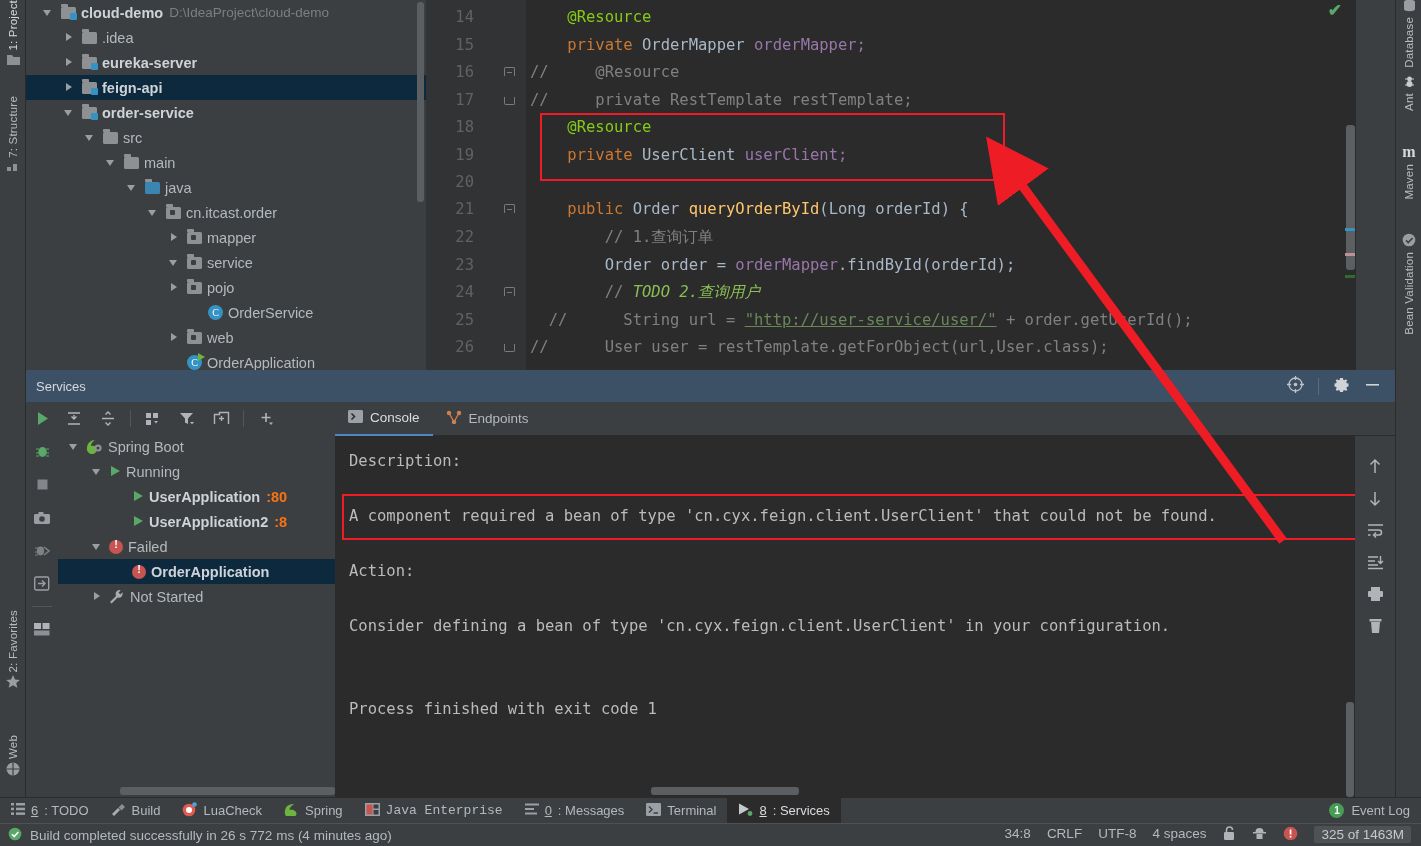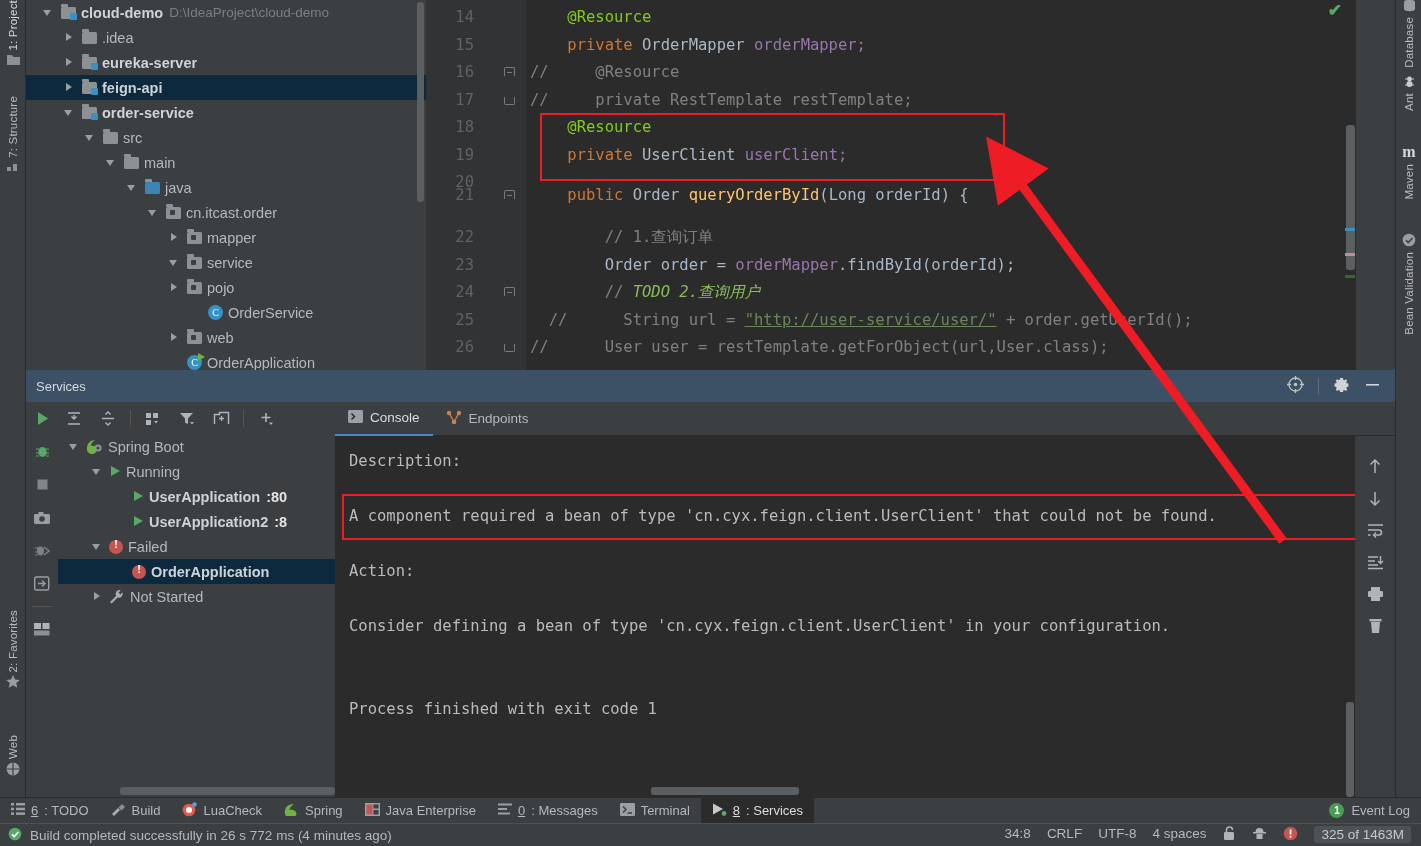--- a/index.html
+++ b/index.html
@@ -173,21 +173,21 @@
   .svc-tree {
     position: absolute; left: 32px; top: 32px; width: 277px; height: 363px;
     background: #3c3f41; overflow: hidden;
   }
   .svc-row {
     height: 25px; display: flex; align-items: center; color: #b3b9be;
     font-size: 14.5px; white-space: nowrap;
   }
   .svc-row.sel { background: #0d293e; }
   .svc-row .bold { font-weight: bold; color: #cdd3d8; }
-  .port { color: #e5e5e5; font-weight: bold; }
+  .port { color: #f97316; font-weight: bold; }
   .err-dot {
     width: 14px; height: 14px; border-radius: 50%; background: #c75450;
     flex: 0 0 14px; margin-right: 5px; position: relative;
   }
   .err-dot::after {
     content: "!"; position: absolute; left: 0; right: 0; top: -2px;
     color: #fff; font-size: 11px; font-weight: bold; text-align: center;
     font-family: "Liberation Sans", sans-serif;
   }
   .play-sm {
@@ -409,21 +409,21 @@
   <div class="editor">
     <div class="gutter"></div>
     <div id="code-lines">
         <div class="code-line" style="top: 4px;"><span class="lnum">14</span><span class="ctext">    <span class="k-ann">@Resource</span></span></div>
         <div class="code-line" style="top: 31.5px;"><span class="lnum">15</span><span class="ctext">    <span class="k-kw">private </span><span class="k-type">OrderMapper </span><span class="k-field">orderMapper;</span></span></div>
         <div class="code-line" style="top: 59px;"><span class="lnum">16</span><span class="fold start"></span><span class="ctext"><span class="k-comment">//     @Resource</span></span></div>
         <div class="code-line" style="top: 86.5px;"><span class="lnum">17</span><span class="fold end"></span><span class="ctext"><span class="k-comment">//     private RestTemplate restTemplate;</span></span></div>
         <div class="code-line" style="top: 114px;"><span class="lnum">18</span><span class="ctext">    <span class="k-ann">@Resource</span></span></div>
         <div class="code-line" style="top: 141.5px;"><span class="lnum">19</span><span class="ctext">    <span class="k-kw">private </span><span class="k-type">UserClient </span><span class="k-field">userClient;</span></span></div>
         <div class="code-line" style="top: 169px;"><span class="lnum">20</span><span class="ctext"></span></div>
-        <div class="code-line" style="top: 182px;"><span class="lnum">21</span><span class="fold start"></span><span class="ctext">    <span class="k-kw">public </span><span class="k-type">Order </span><span class="k-method">queryOrderById</span><span class="k-plain">(Long orderId) {</span></span></div>
+        <div class="code-line" style="top: 196px;"><span class="lnum">21</span><span class="fold start"></span><span class="ctext">    <span class="k-kw">public </span><span class="k-type">Order </span><span class="k-method">queryOrderById</span><span class="k-plain">(Long orderId) {</span></span></div>
         <div class="code-line" style="top: 224px;"><span class="lnum">22</span><span class="ctext">        <span class="k-comment">// 1.查询订单</span></span></div>
         <div class="code-line" style="top: 251.5px;"><span class="lnum">23</span><span class="ctext">        <span class="k-plain">Order order = </span><span class="k-field">orderMapper</span><span class="k-plain">.findById(orderId);</span></span></div>
         <div class="code-line" style="top: 279px;"><span class="lnum">24</span><span class="fold start"></span><span class="ctext">        <span class="k-comment">// </span><span class="k-todo">TODO 2.查询用户</span></span></div>
         <div class="code-line" style="top: 306.5px;"><span class="lnum">25</span><span class="ctext">  <span class="k-comment">//      String url = </span><span class="k-link">"http://user-service/user/"</span><span class="k-comment"> + order.getUserId();</span></span></div>
         <div class="code-line" style="top: 334px;"><span class="lnum">26</span><span class="fold end"></span><span class="ctext"><span class="k-comment">//      User user = restTemplate.getForObject(url,User.class);</span></span></div>
       </div>
 
     <div class="highlight-box" style="left:114px; top:113px; width:465px; height:68px;"></div>
     <div class="marker-strip">
       <div class="check-ok">✔</div>
@@ -759,21 +759,21 @@
             </svg></span>
           <span style="margin-left: 0px;">Spring</span>
         </div>
         <div class="btab">
           <span><svg width="15" height="13">
               <rect x="0" y="0" width="15" height="13" fill="#9aa0a6"></rect>
               <rect x="1.5" y="1.5" width="6" height="10" fill="#c75450"></rect>
               <rect x="8.5" y="1.5" width="5" height="4" fill="#3c3f41"></rect>
               <rect x="8.5" y="7" width="5" height="4.5" fill="#3c3f41"></rect>
             </svg></span>
-          <span style="margin-left: 0px;">Java Enterprise</span>
+          <span style="margin-left: 0px; font-family: Liberation Mono, monospace;">Java Enterprise</span>
         </div>
         <div class="btab">
           <span><svg width="14" height="12">
               <rect x="0" y="0.5" width="14" height="2" fill="#9aa0a6"></rect>
               <rect x="0" y="5" width="9" height="2" fill="#9aa0a6"></rect>
               <rect x="0" y="9.5" width="12" height="2" fill="#9aa0a6"></rect>
             </svg></span>
           <u>0</u>
           <span style="margin-left: 0px;">: Messages</span>
         </div>

